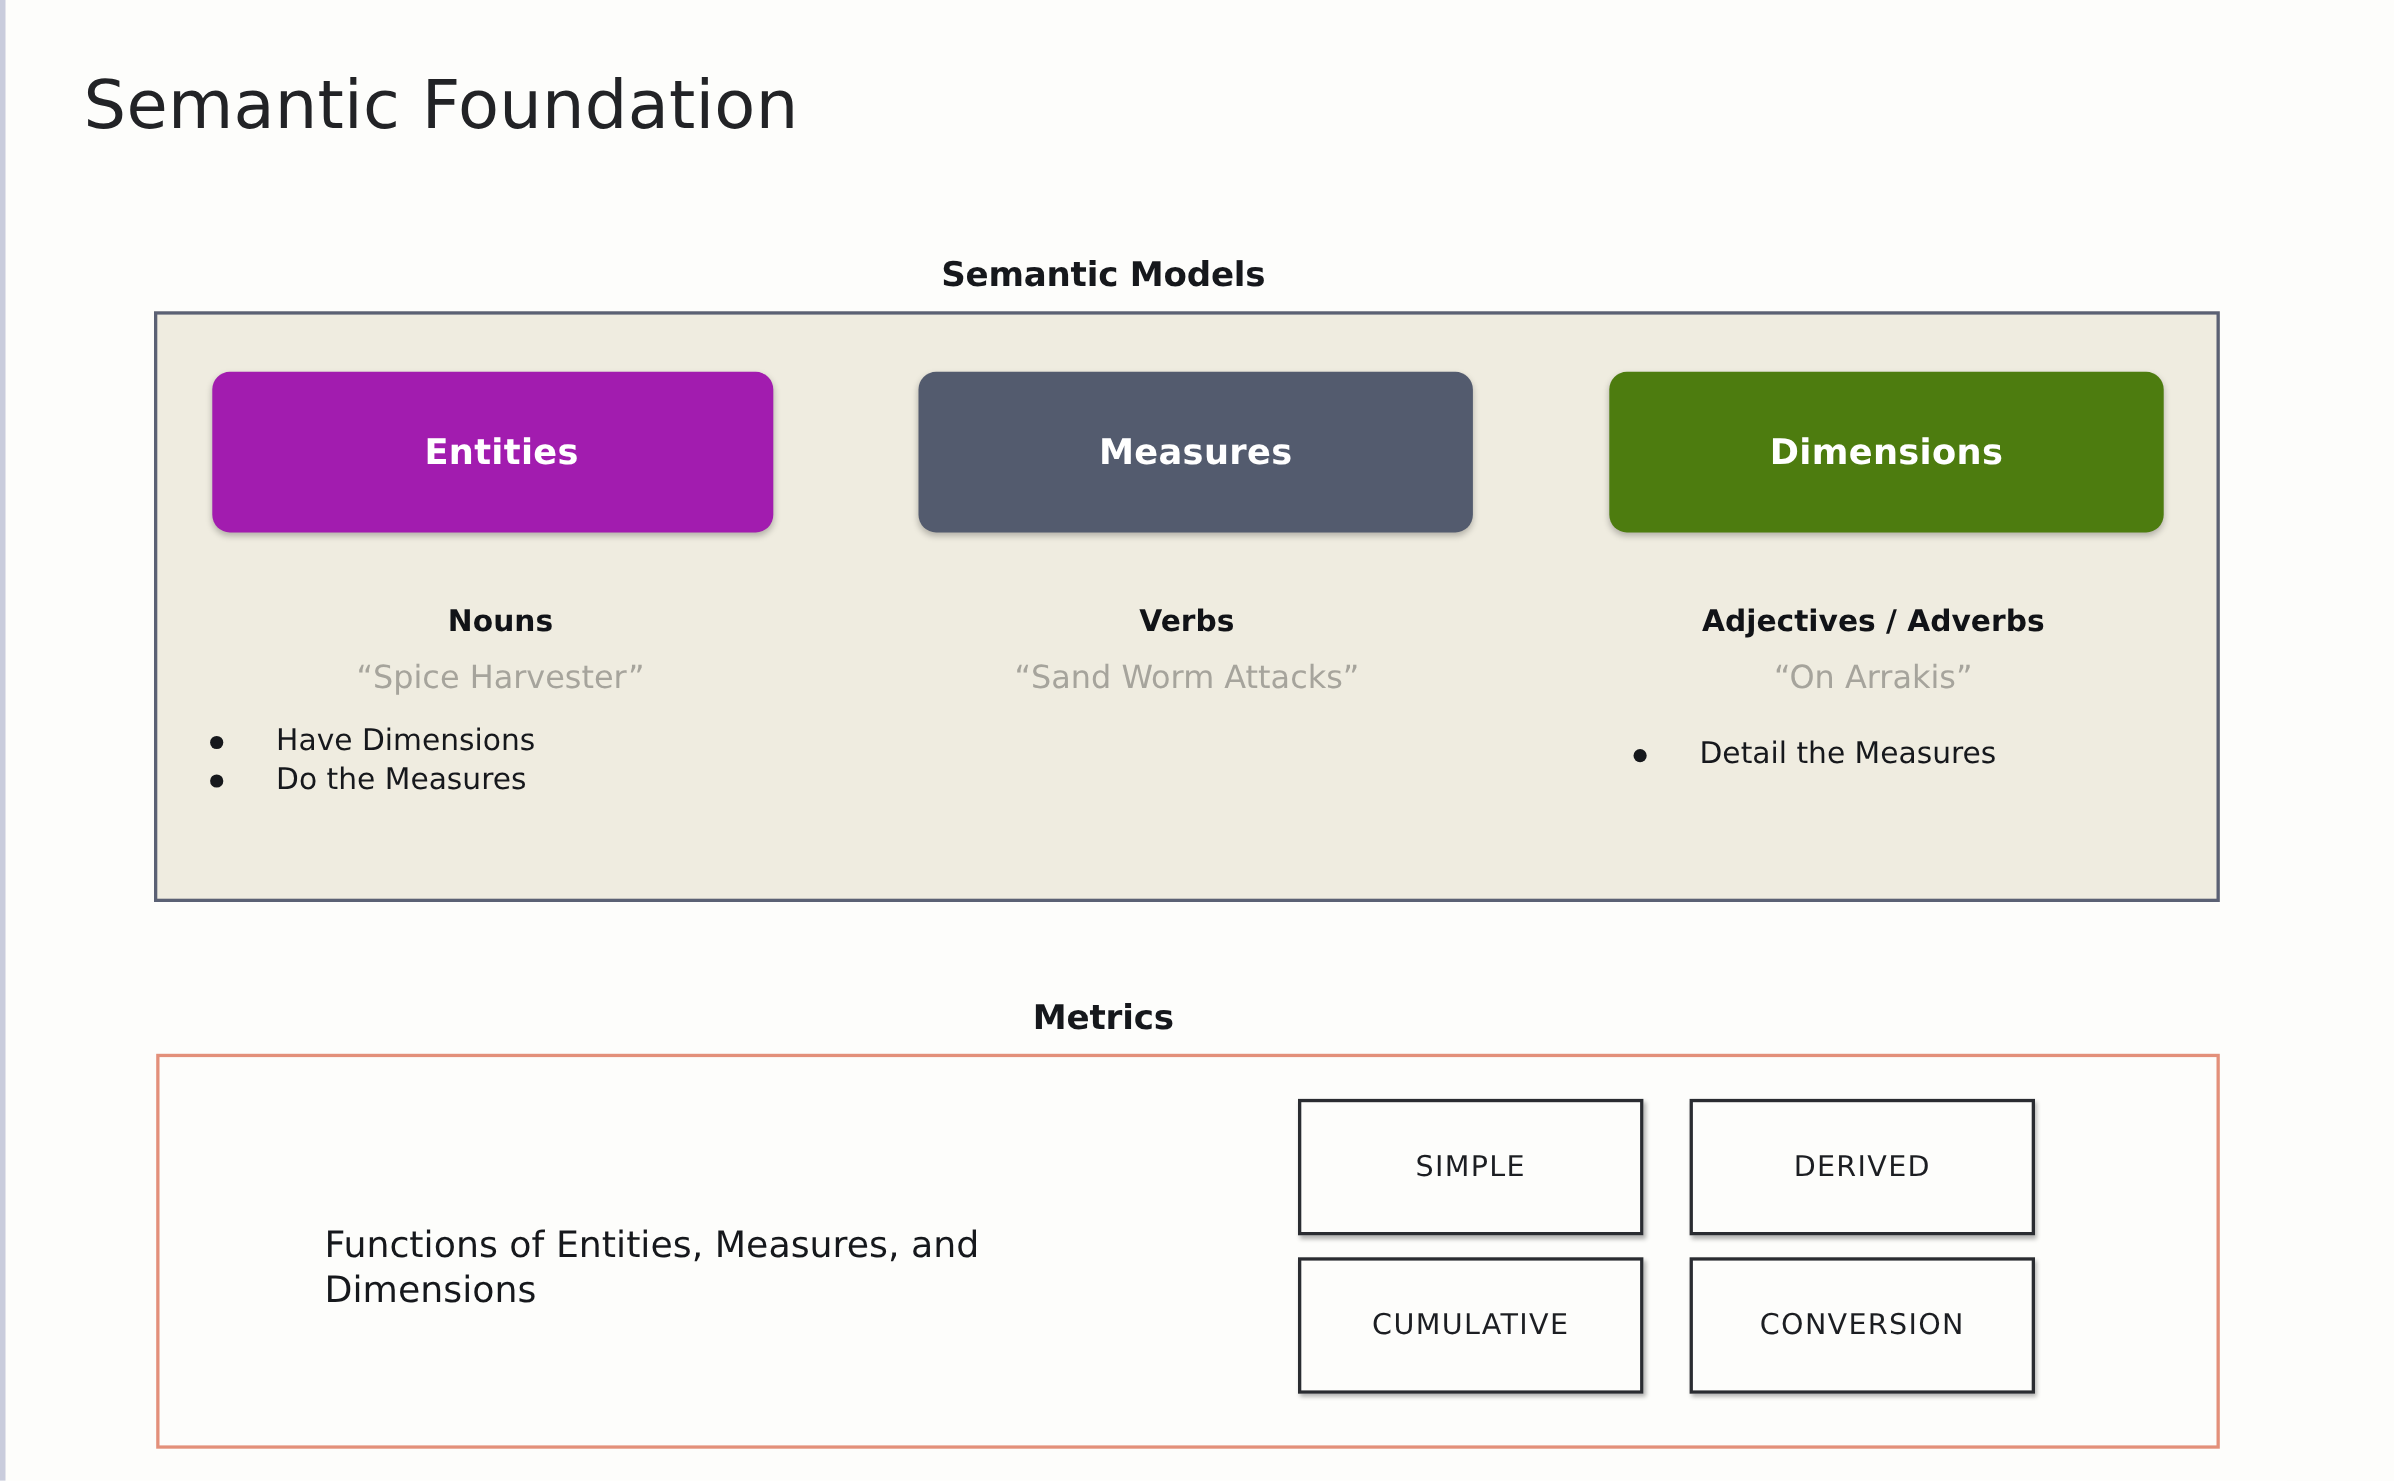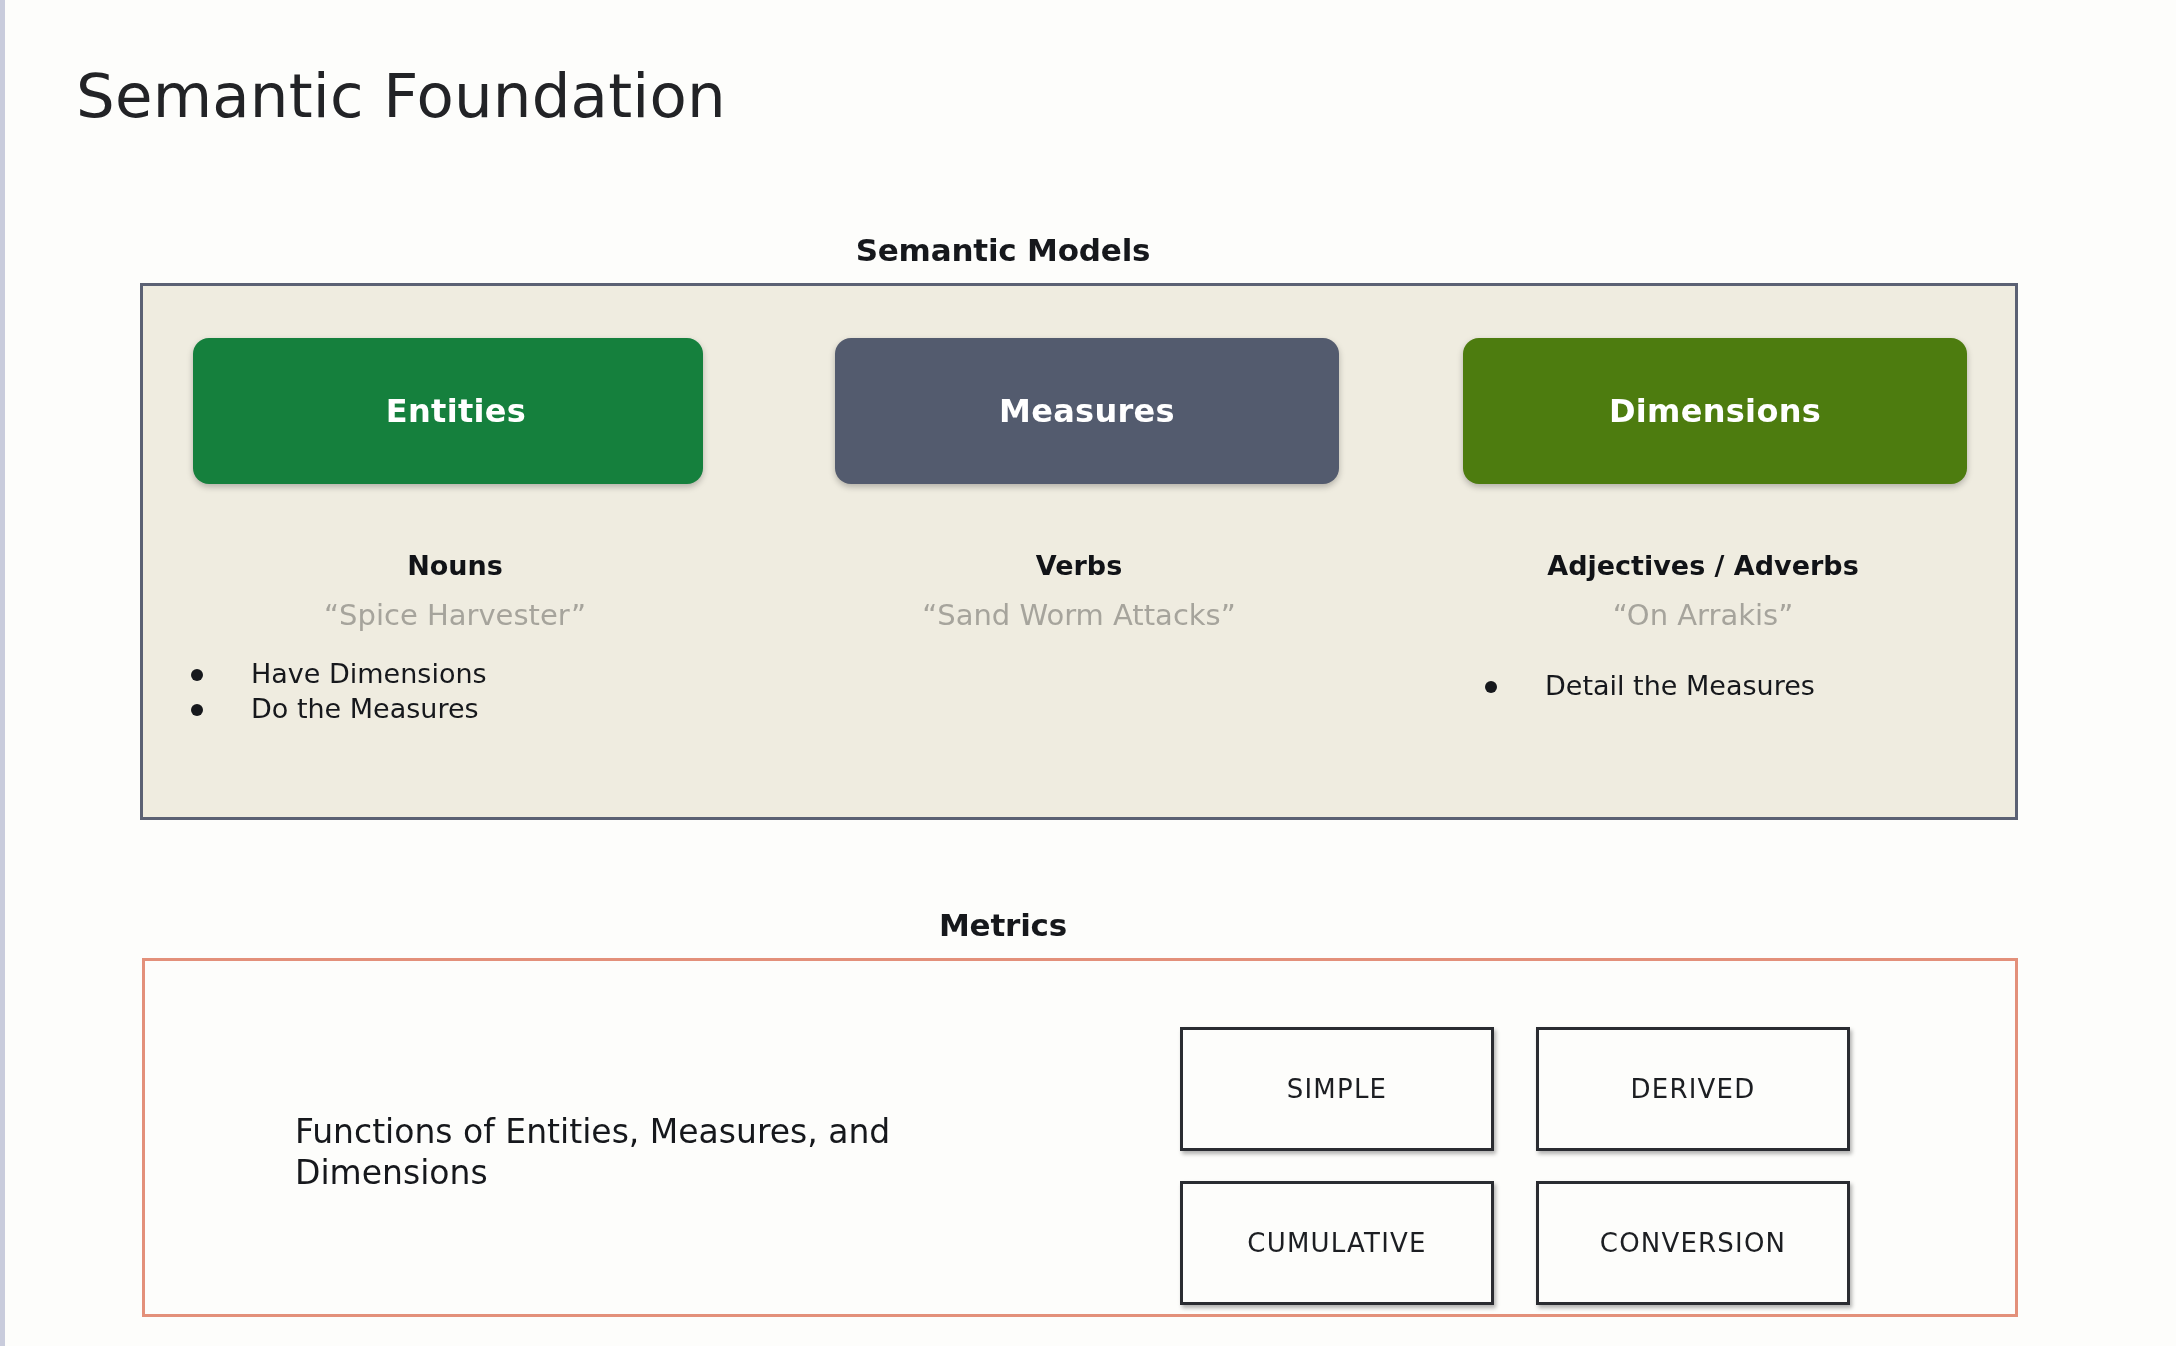--- a/index.html
+++ b/index.html
@@ -168,26 +168,26 @@
     top: 150px;
     width: 700px;
     font-size: 33px;
     color: #16181c;
     line-height: 1.25;
   }
 
   .mx-cards {
     position: absolute;
     left: 1035px;
-    top: 66px;
+    top: 38px;
     width: 690px;
     display: grid;
     grid-template-columns: 314px 314px;
     grid-template-rows: 124px 124px;
-    gap: 30px 42px;
+    gap: 20px 42px;
   }
   .mx-card {
     border: 3px solid #2a2c31;
     background: #fdfdfb;
     display: flex;
     align-items: center;
     justify-content: center;
     font-size: 26px;
     letter-spacing: 1.2px;
     color: #1c1e22;
@@ -203,21 +203,21 @@
 <div class="slide-title">Semantic Foundation</div>
 
 <div class="section-label sm-label">
   <span class="inner">Semantic Models</span>
 </div>
 
 <div class="sm-panel">
   <div class="sm-columns">
 
     <div class="sm-col col0">
-      <div class="chip" id="chip0" style="background: #15803d; padding-left: 16px;">
+      <div class="chip" id="chip0" style="background: #a21caf; padding-left: 16px;">
         <span>Entities</span>
       </div>
       <div class="part-head">Nouns</div>
       <div class="part-ex">“Spice Harvester”</div>
       <div class="bullets">
         <div class="bullet-row">
           <span class="bullet-dot"></span>
           <span class="bullet-text">Have Dimensions</span>
         </div>
         <div class="bullet-row">

